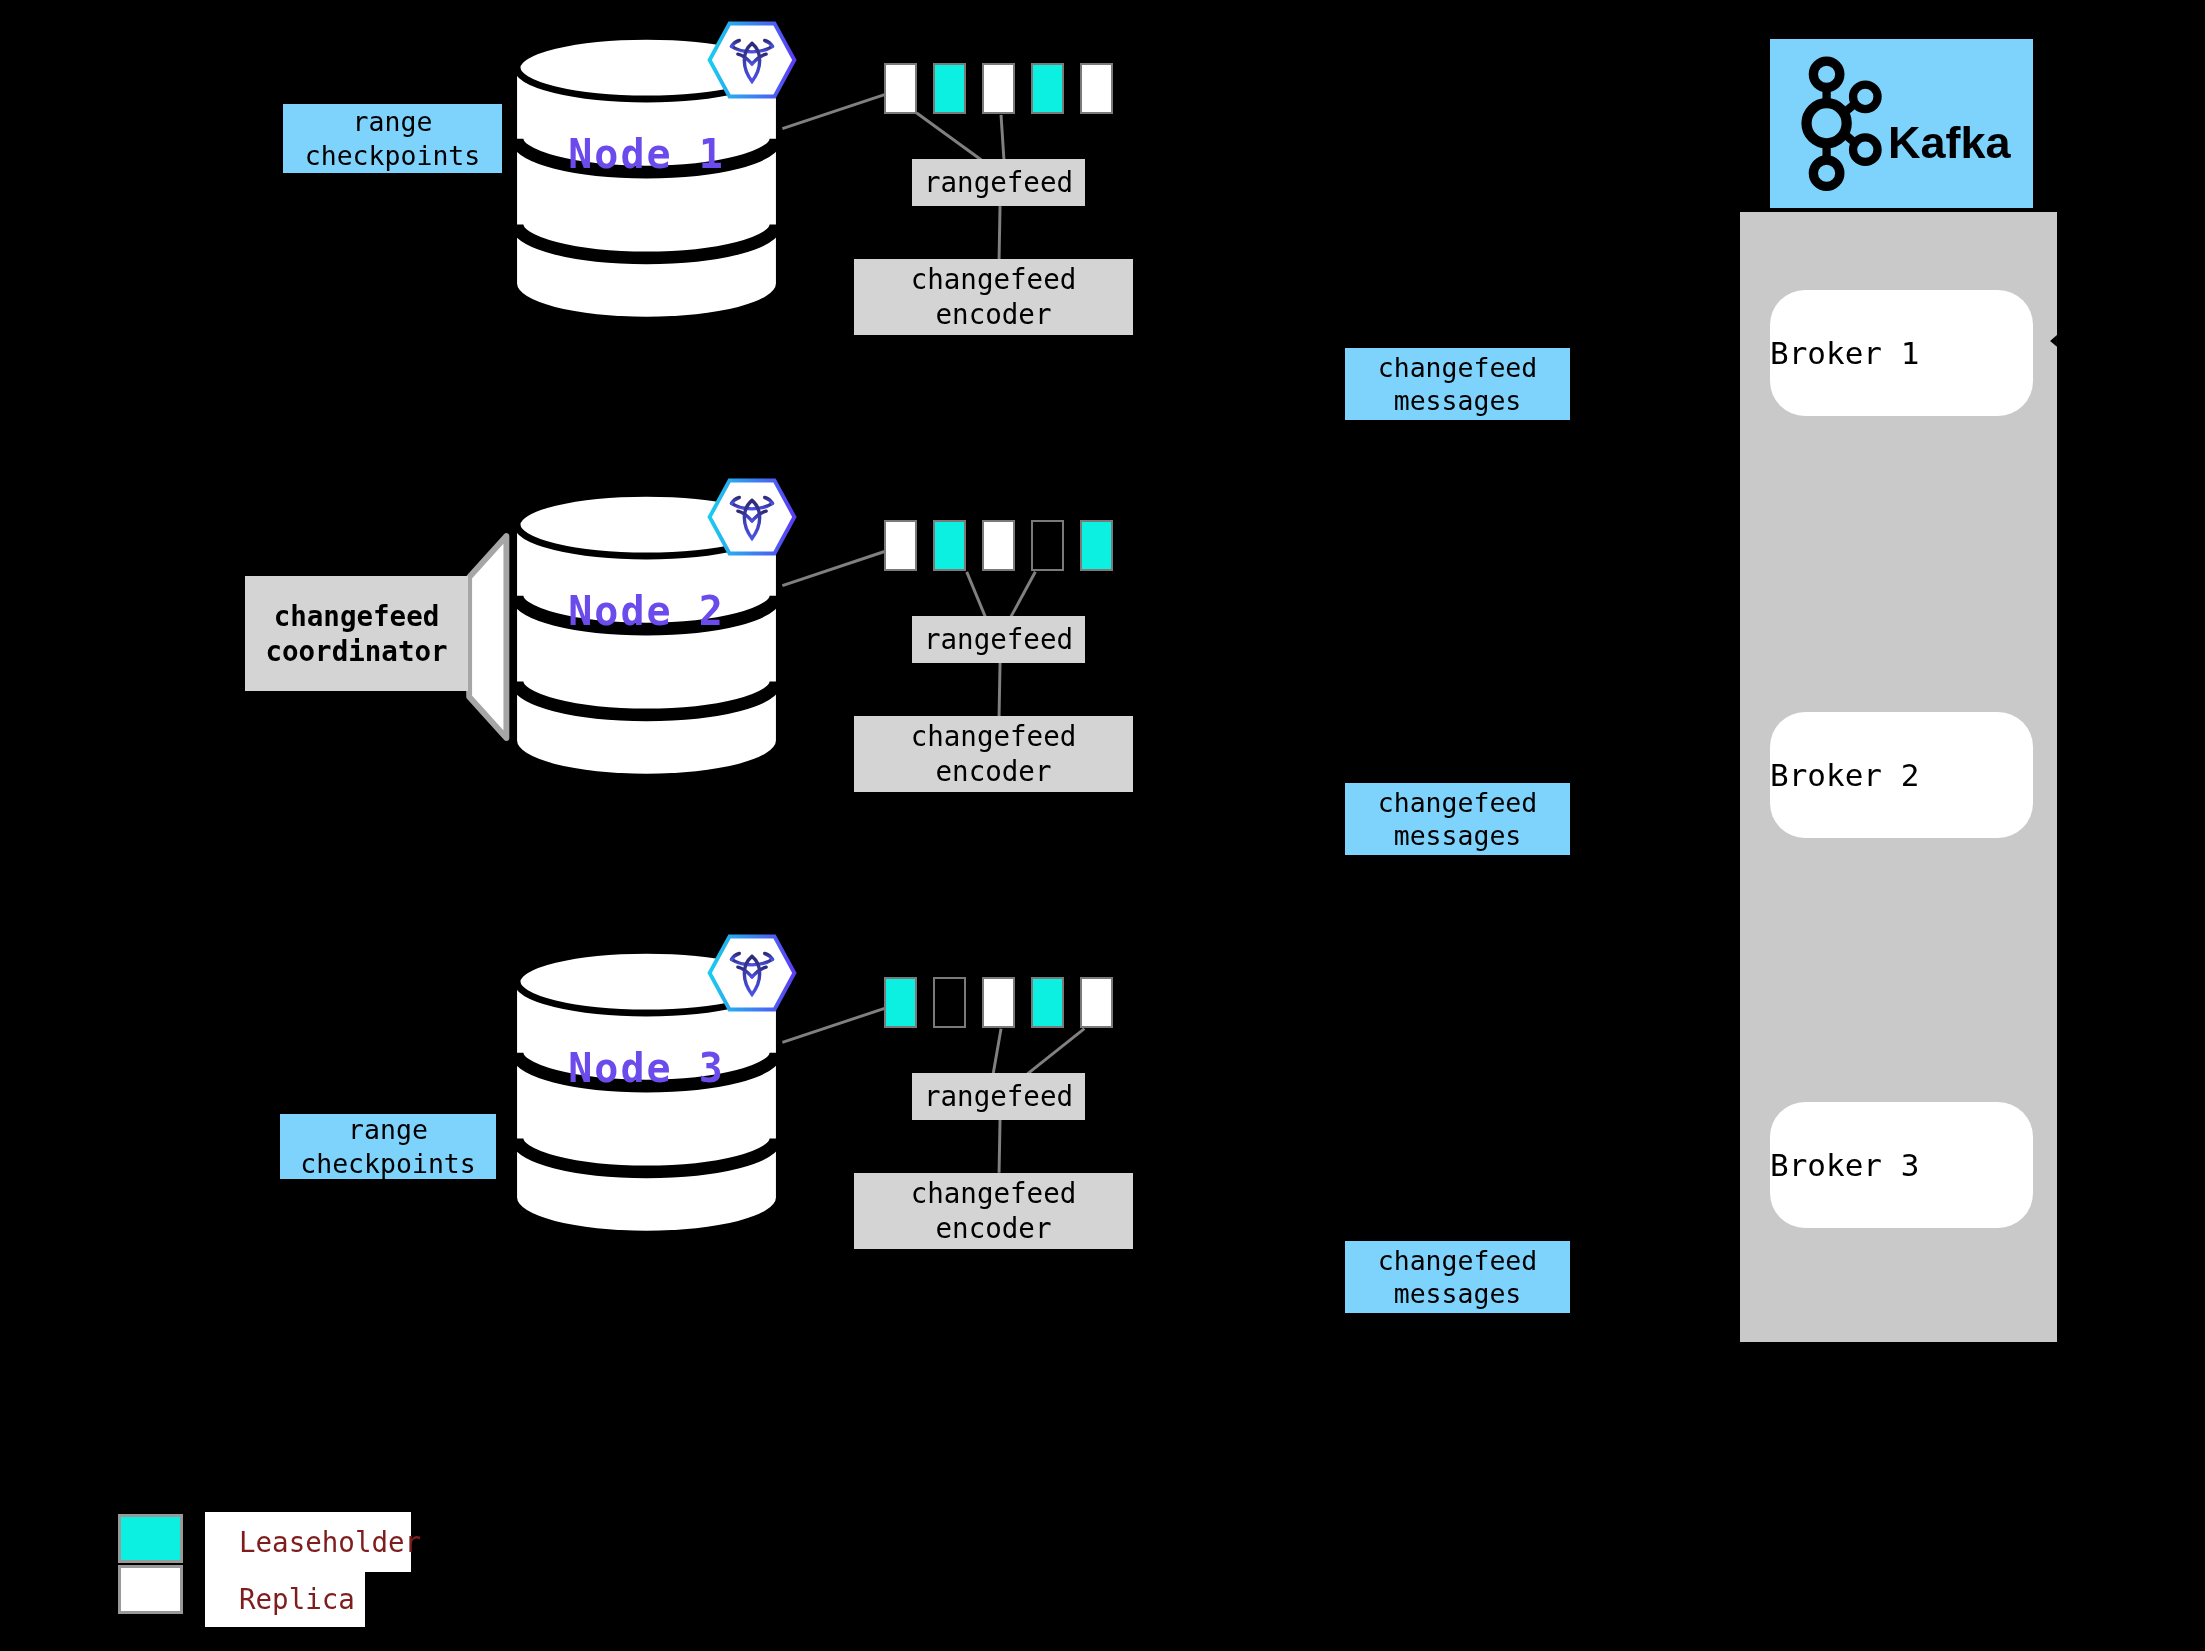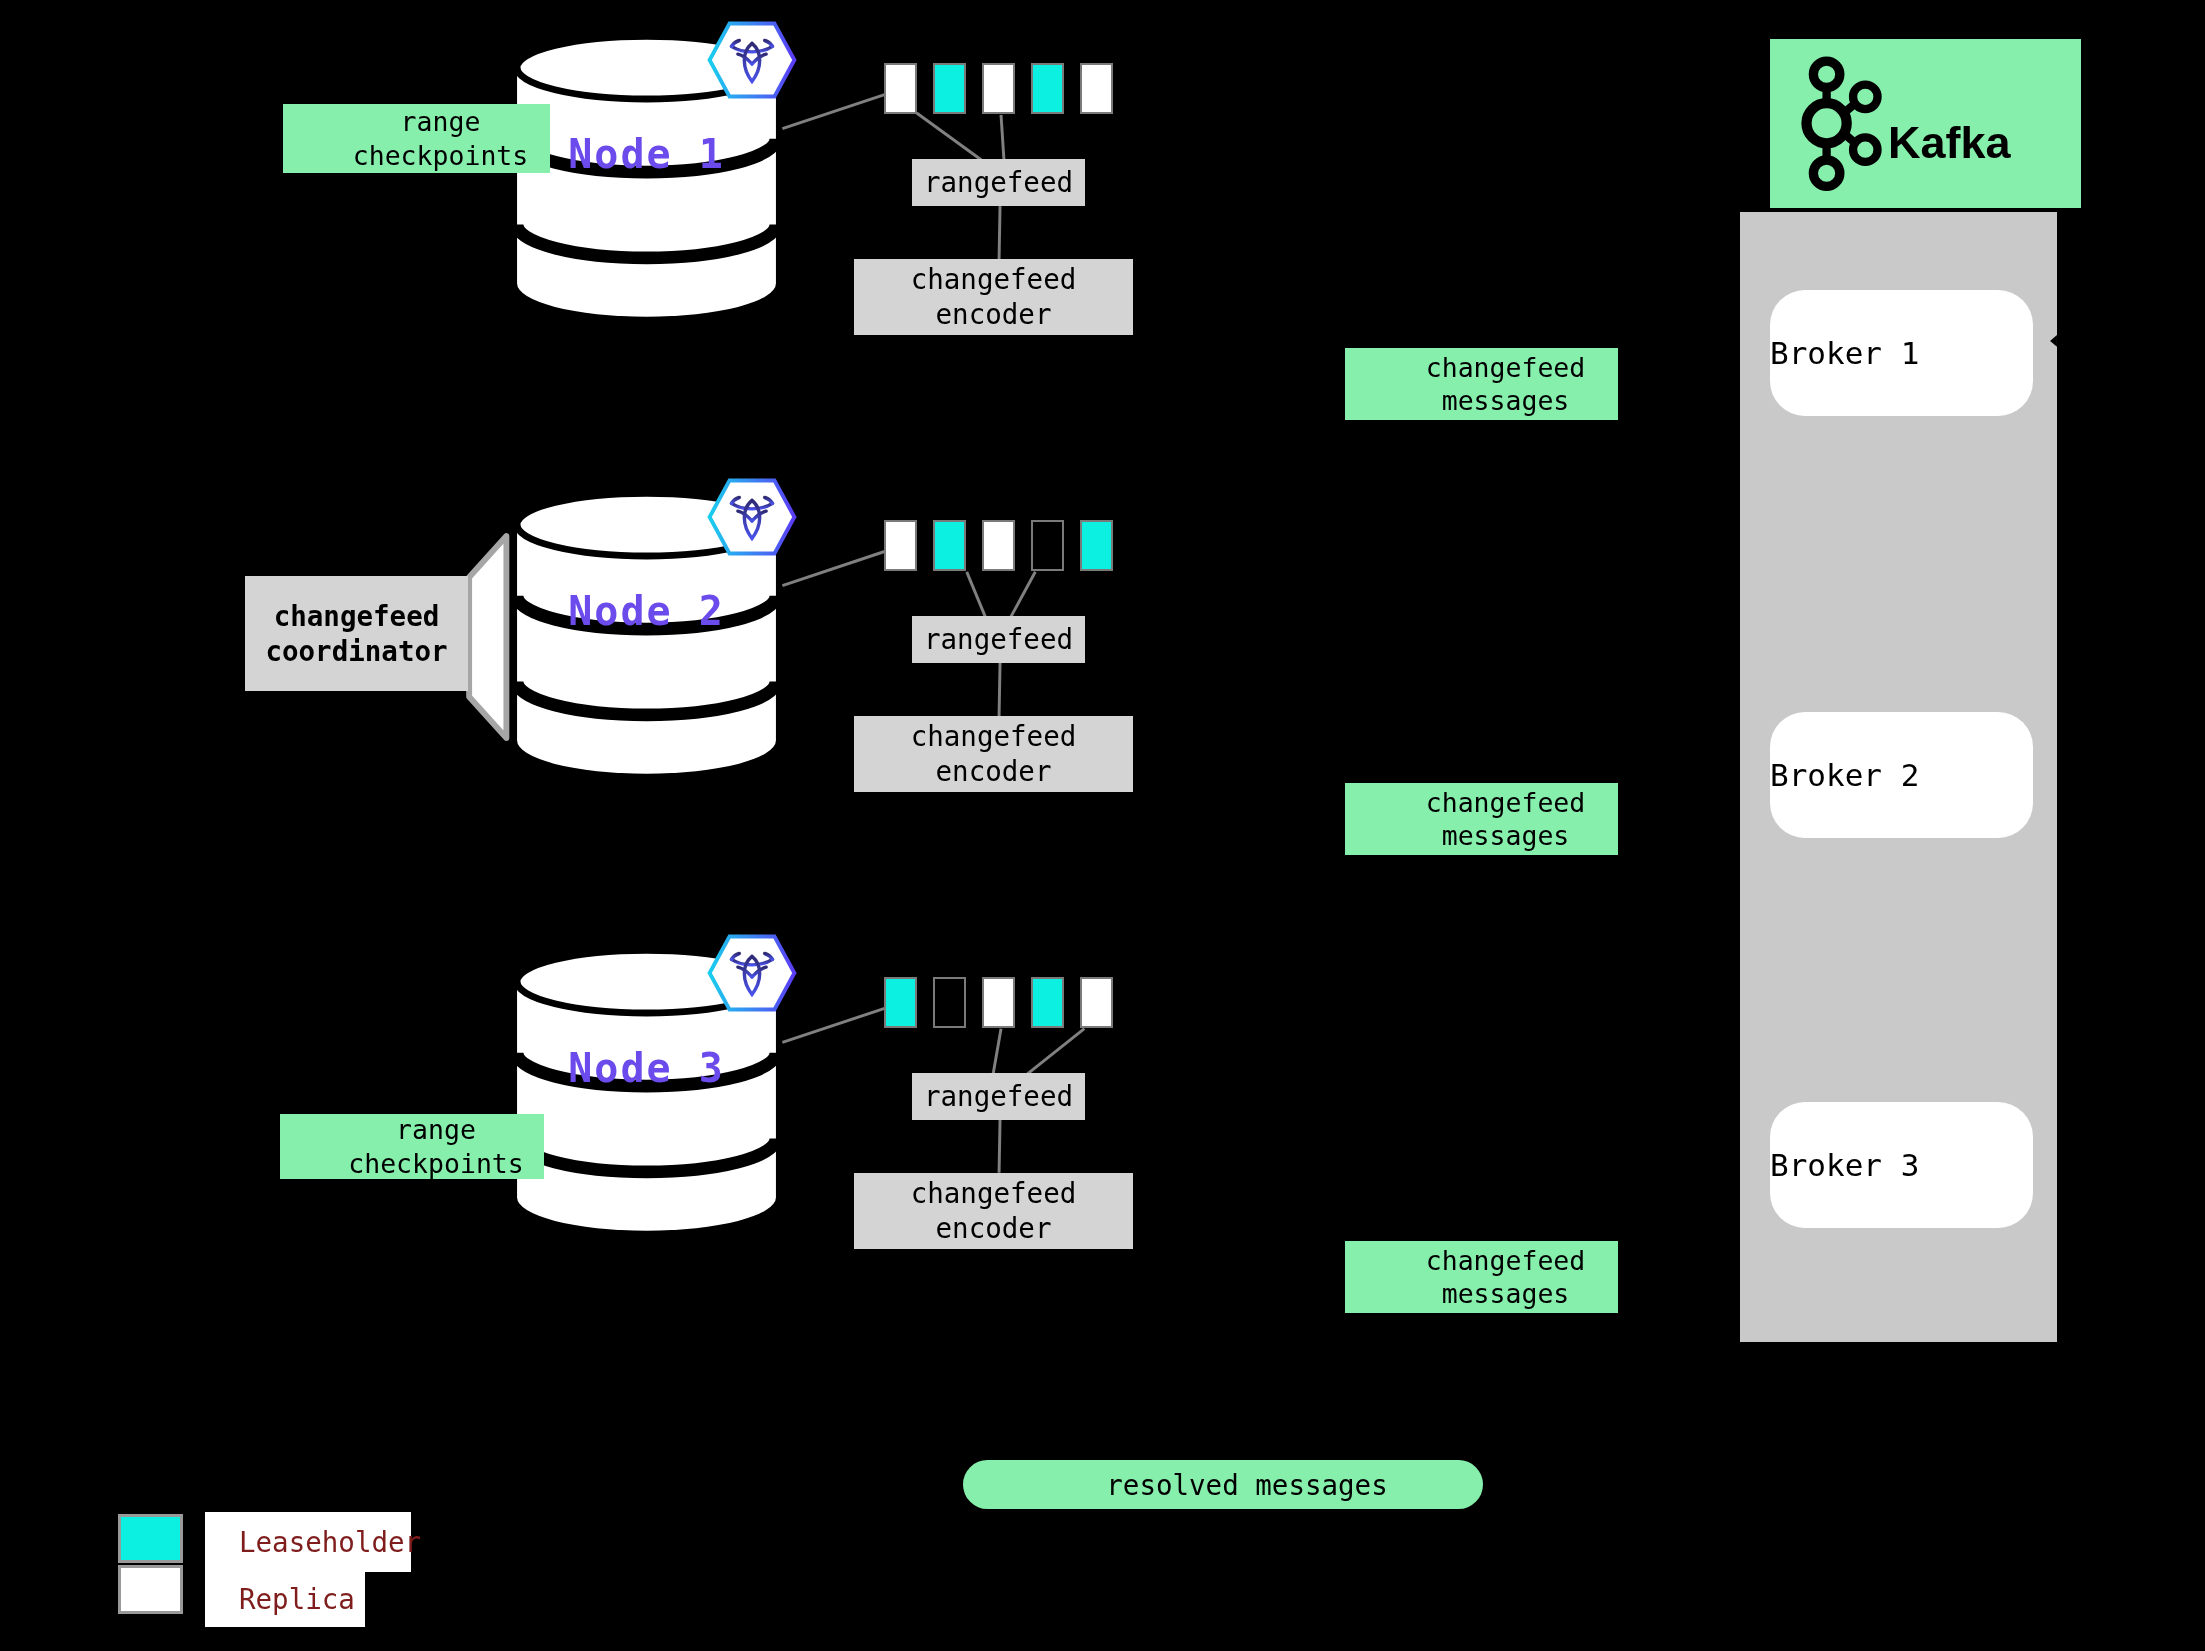--- a/index.html
+++ b/index.html
@@ -1,19 +1,19 @@
 <!DOCTYPE html>
 <html style="--teal: #0cf0e1; --purple: #6b4beb; --panel-gray: #c9c9c9; --box-gray: #d4d4d4; --square-border: #7a7a7a; --swatch-border: #999999; --line-gray: #808080;font-size:7.8px"><head>
 <meta charset="utf-8">
 <style>
   html,body{margin:0;padding:0;background:#000;}
   .canvas{position:relative;width:2205px;height:1652px;background:#000;overflow:hidden;
           font-family:"DejaVu Sans Mono","Liberation Mono",monospace;}
   .abs{position:absolute;}
-  .whitebox{background:#86efac;color:#000;text-align:center;padding-left:48px;}
+  .whitebox{background:#7dd3fc;color:#000;text-align:center;}
   .graybox{background:var(--box-gray,#d4d4d4);color:#000;text-align:center;}
   .lbl2{display:flex;flex-direction:column;justify-content:center;align-items:center;}
   .lbl2 span{display:block;line-height:1.26;}
   .f54{font-size:26.5px;} .f56{font-size:27.5px;}
   .bold{font-weight:bold;}
   .node-name{color:var(--purple,#6b4beb);font-weight:bold;font-size:40px;letter-spacing:2px;text-align:center;}
   .range-row{position:absolute;display:flex;}
   .range-square{width:33px;height:51px;border:2.9px solid var(--square-border,#7a7a7a);box-sizing:border-box;margin-right:16px;background:#fff;}
   .range-square.leaseholder{background:var(--teal,#0cf0e1);}
   .range-square.replica{background:#ffffff;}
@@ -218,23 +218,20 @@
   </div>
   <div class="abs whitebox lbl2 f54" style="left:1345px;top:783px;width:225px;height:72px;">
     <span>changefeed</span>
     <span>messages</span>
   </div>
   <div class="abs whitebox lbl2 f54" style="left:1345px;top:1241px;width:225px;height:72px;">
     <span>changefeed</span>
     <span>messages</span>
   </div>
 
-  <div class="abs whitebox pill f56" style="left:963px;top:1460px;width:472px;height:49px;">
-    <span>resolved messages</span>
-  </div>
 
   <div class="legend-swatch leaseholder" style="left:118px;top:1514px;"></div>
   <div class="legend-swatch replica" style="left:118px;top:1565px;"></div>
   <div class="legend-label" style="left:205px;top:1512px;width:206px;height:60px;">
     <span>Leaseholder</span>
   </div>
   <div class="legend-label" style="left:205px;top:1571px;width:160px;height:56px;">
     <span>Replica</span>
   </div>
 

